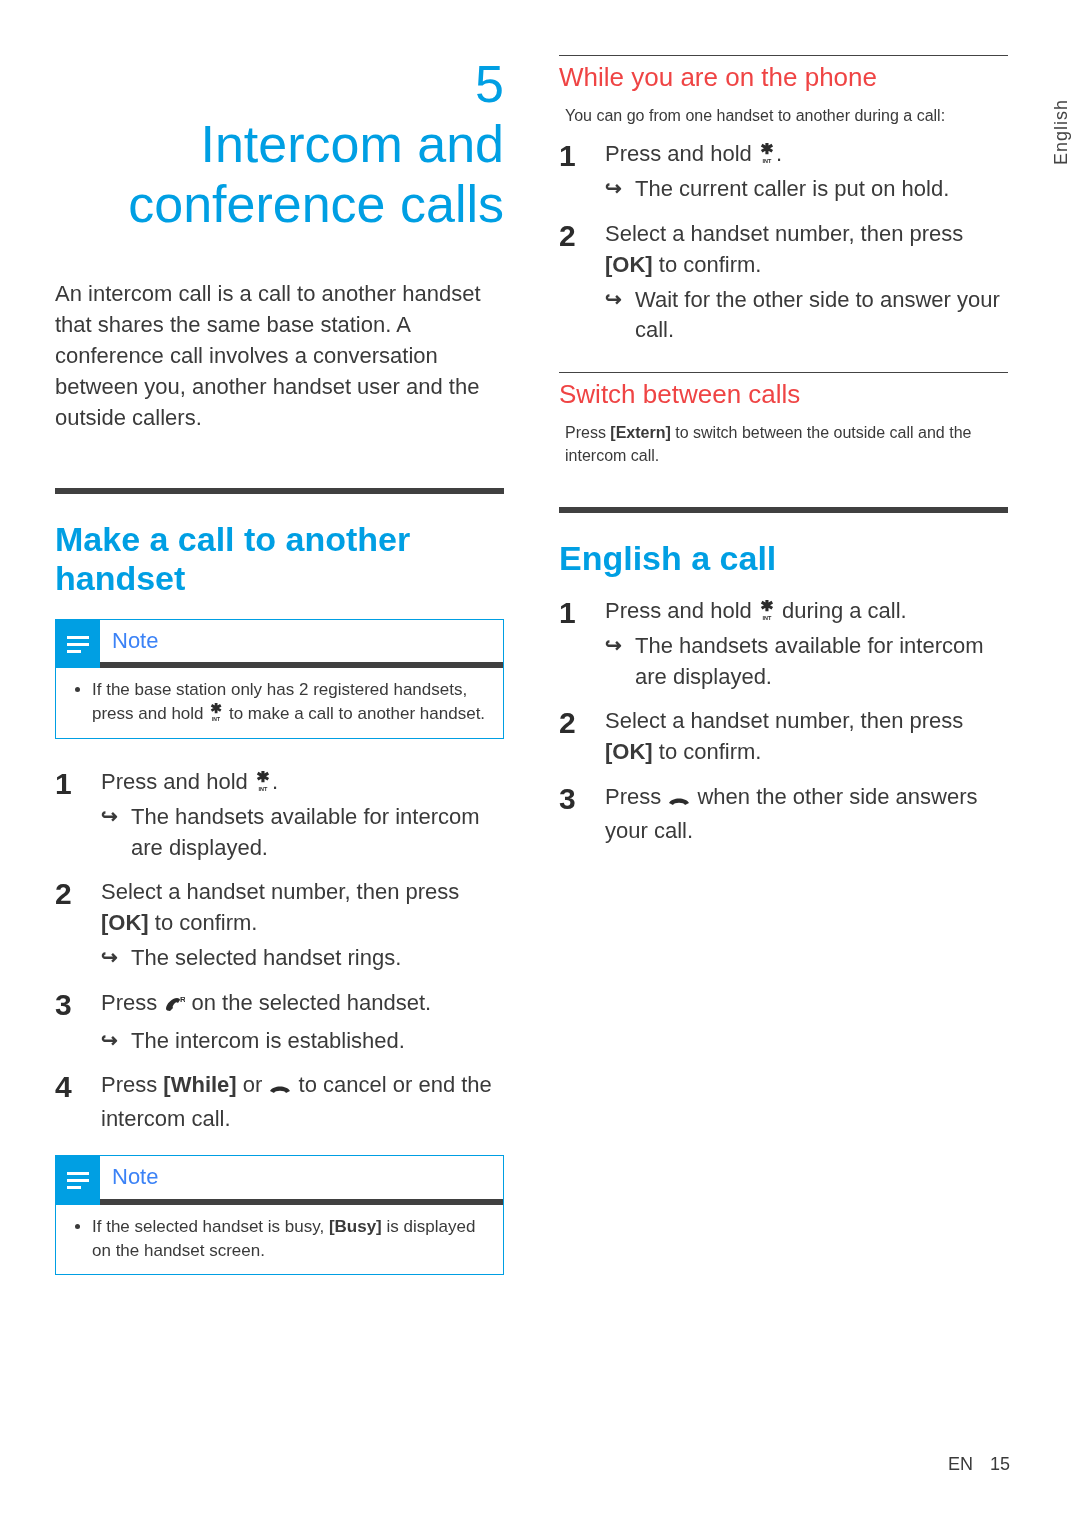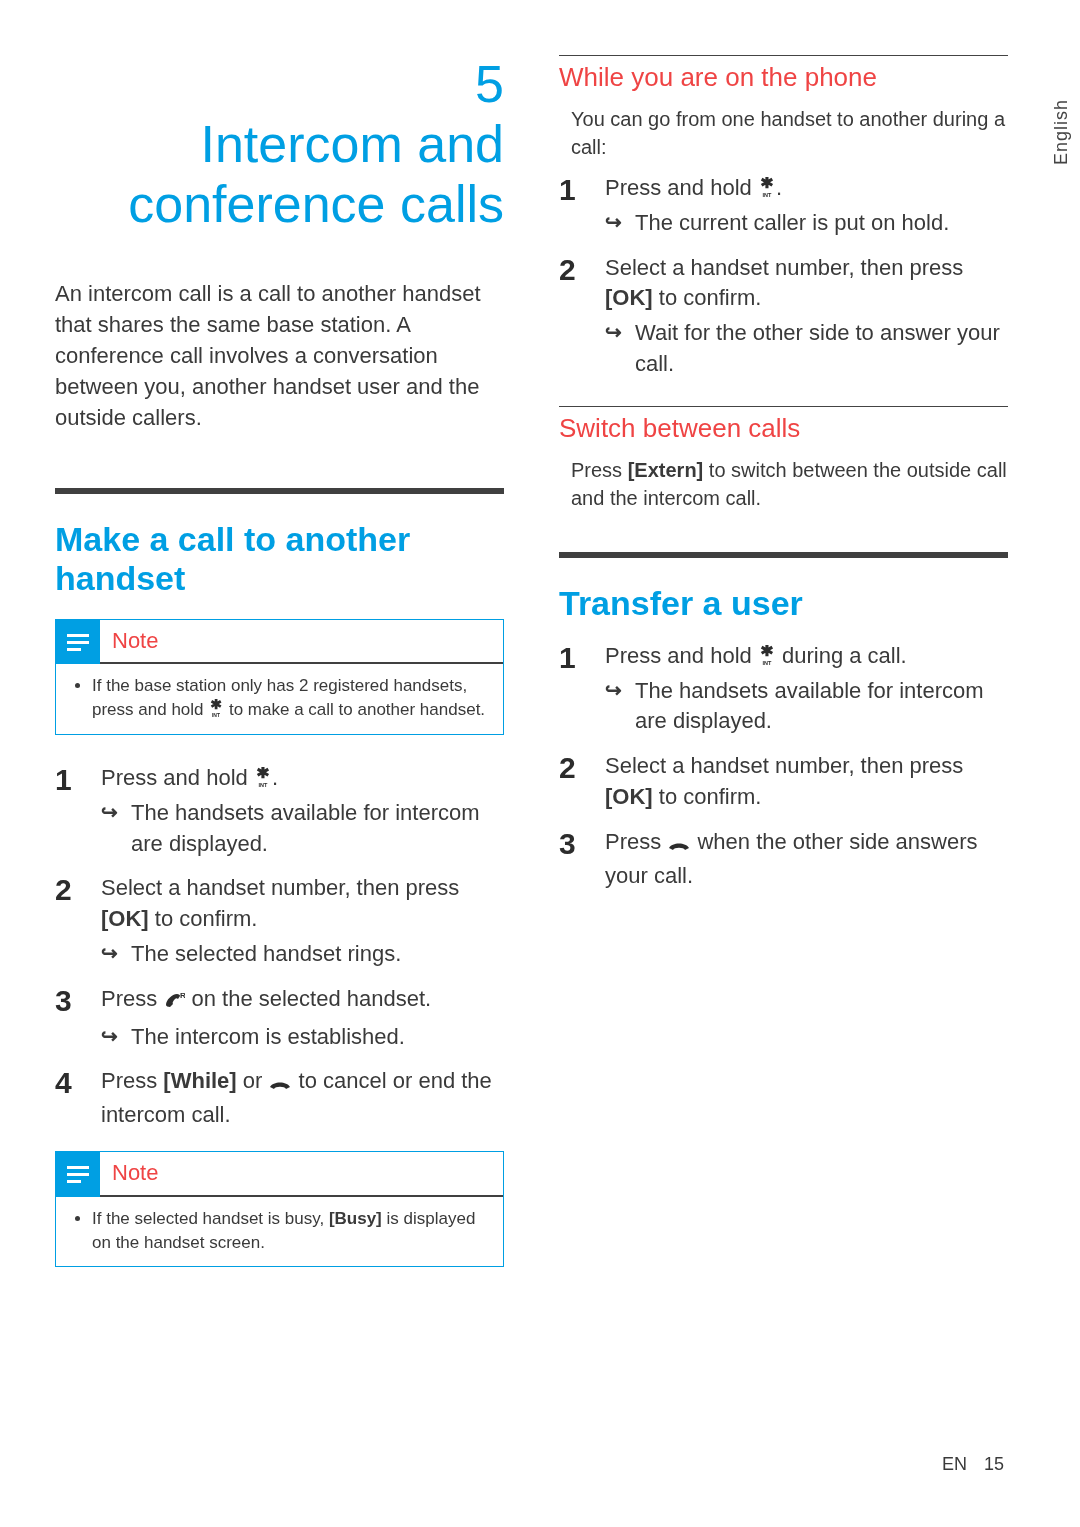--- a/index.html
+++ b/index.html
@@ -86,24 +86,24 @@
     border-top: 1px solid #444;
     margin: 0 0 6px 0;
   }
   h3.subsection {
     color: #ef4444;
     font-weight: 400;
     font-size: 26px;
     margin: 0 0 12px 0;
   }
   .body-text {
-    font-size: 20px;
+    font-size: 16px;
     line-height: 1.4;
     font-weight: 300;
-    margin: 0 0 12px 12px;
+    margin: 0 0 12px 6px;
   }
 
   
   ol.steps {
     list-style: none;
     padding: 0;
     margin: 0 0 20px 0;
   }
   ol.steps > li {
     position: relative;
@@ -151,25 +151,25 @@
   .note-head .icon-cell {
     width: 44px;
     background: #009fe3;
     display: flex;
     align-items: center;
     justify-content: center;
   }
   .note-head .icon-cell svg { display: block; }
   .note-head .label-cell {
     flex: 1;
-    border-bottom: 2px solid #404040;
+    border-bottom: 6px solid #404040;
     display: flex;
     align-items: center;
     padding: 6px 12px;
-    color: #ef4444;
+    color: #3b82f6;
     font-size: 22px;
   }
   .note-body {
     padding: 10px 14px 12px 20px;
     font-weight: 300;
   }
   .note-body ul {
     list-style: disc;
     margin: 0;
     padding-left: 16px;
@@ -185,21 +185,21 @@
   .glyph-int svg { display: inline; }
   .glyph-call, .glyph-hang {
     display: inline-block;
     vertical-align: -3px;
   }
 
   
   .footer {
     position: absolute;
     bottom: 52px;
-    right: 76px;
+    right: 70px;
     font-size: 18px;
     color: #3a3a3a;
   }
   .footer .pg { margin-left: 12px; }
 </style>
 </head>
 <body>
 
 <div class="lang-tab">
   <span>English</span>
@@ -311,21 +311,21 @@
           <div class="result">Wait for the other side to answer your call.</div>
         </li>
       </ol>
 
       <div class="rule" style="margin-top:26px;"></div>
       <h3 class="subsection">Switch between calls</h3>
       <p class="body-text">
         <span>Press </span><span class="bold">[Extern]</span><span> to switch between the outside call and the intercom call.</span>
       </p>
 
-      <h2 class="section">Transfer a user</h2>
+      <h2 class="section">English a call</h2>
 
       <ol class="steps">
         <li>
           <span class="step-num">1</span>
           <span>Press and hold </span><span class="glyph-int"><svg width="18" height="20" viewBox="0 0 18 20">
                 <text x="9" y="11" text-anchor="middle" font-size="16" font-weight="700" fill="#2c2c2c">✱</text>
                 <text x="9" y="20" text-anchor="middle" font-size="5.5" font-weight="700" fill="#2c2c2c">INT</text>
               </svg></span><span> during a call.</span>
           <div class="result">The handsets available for intercom are displayed.</div>
         </li>

